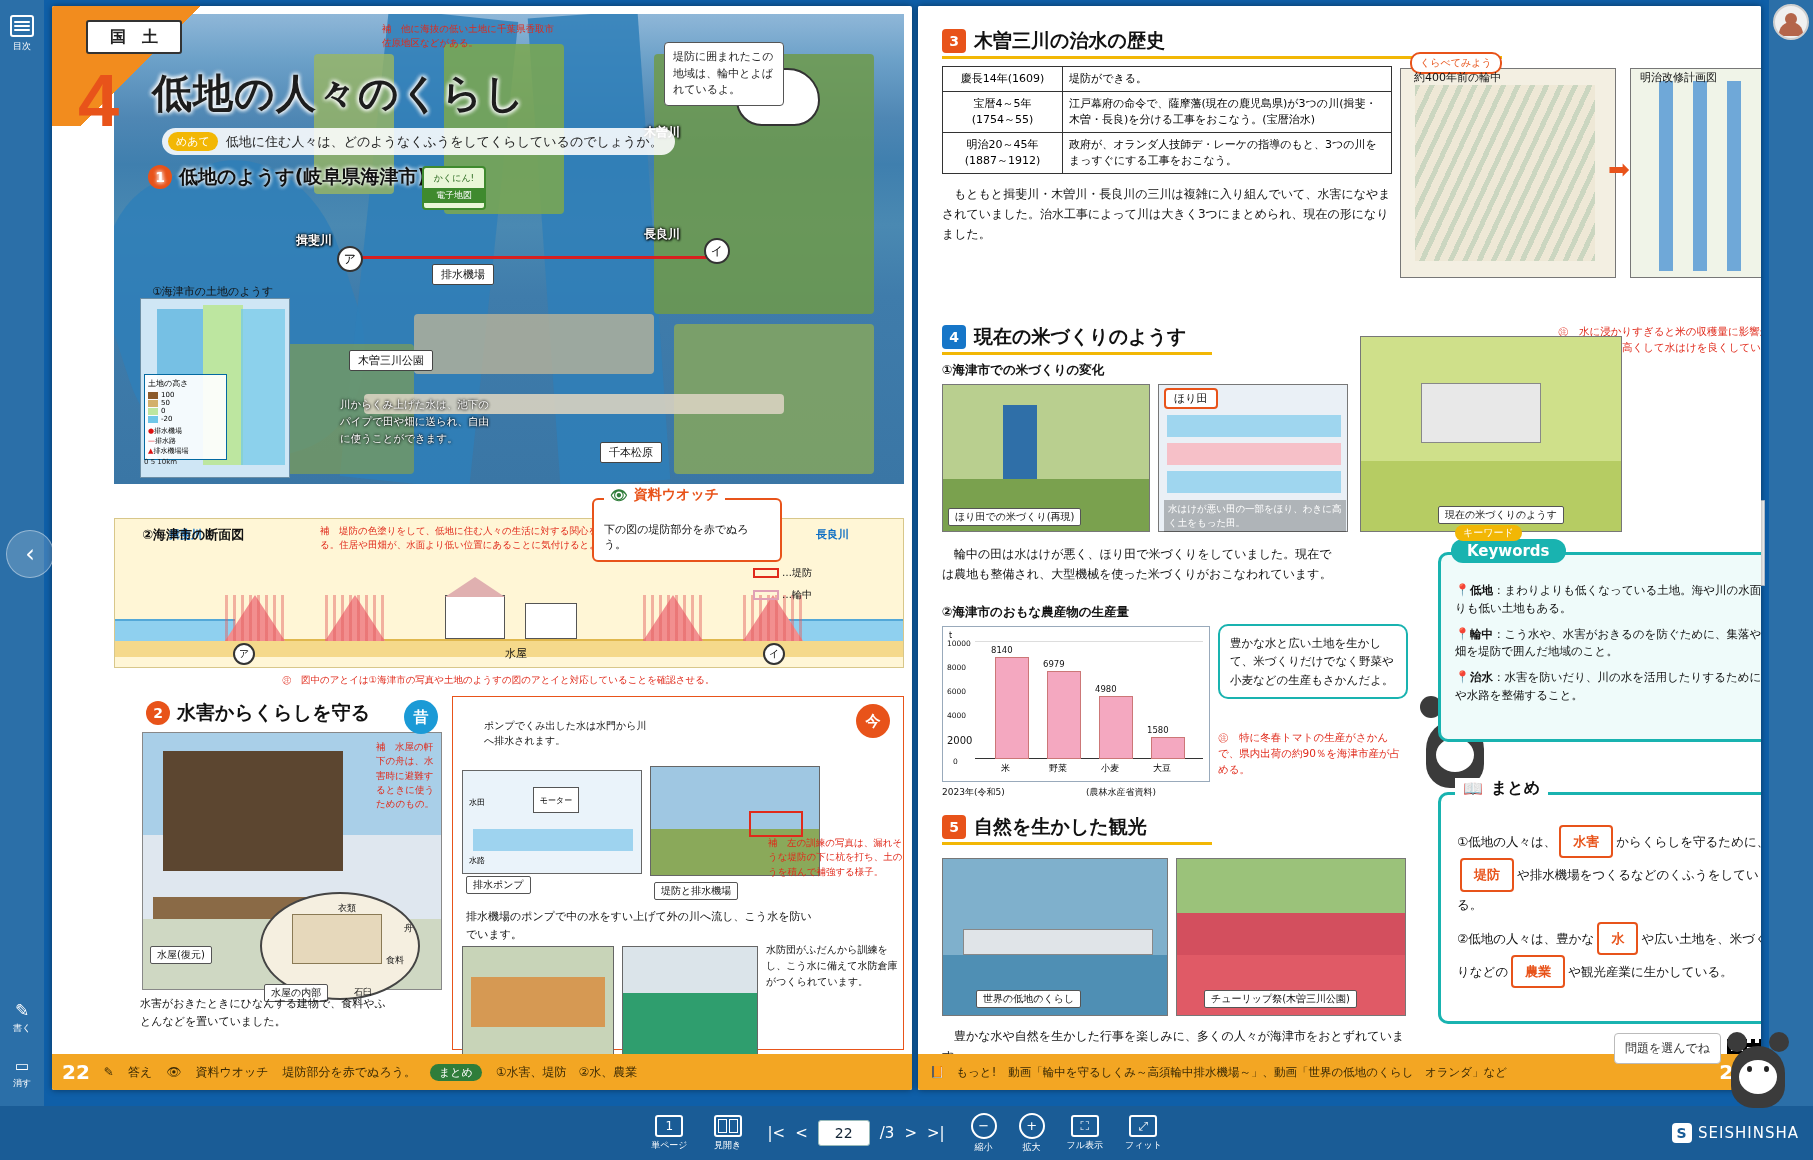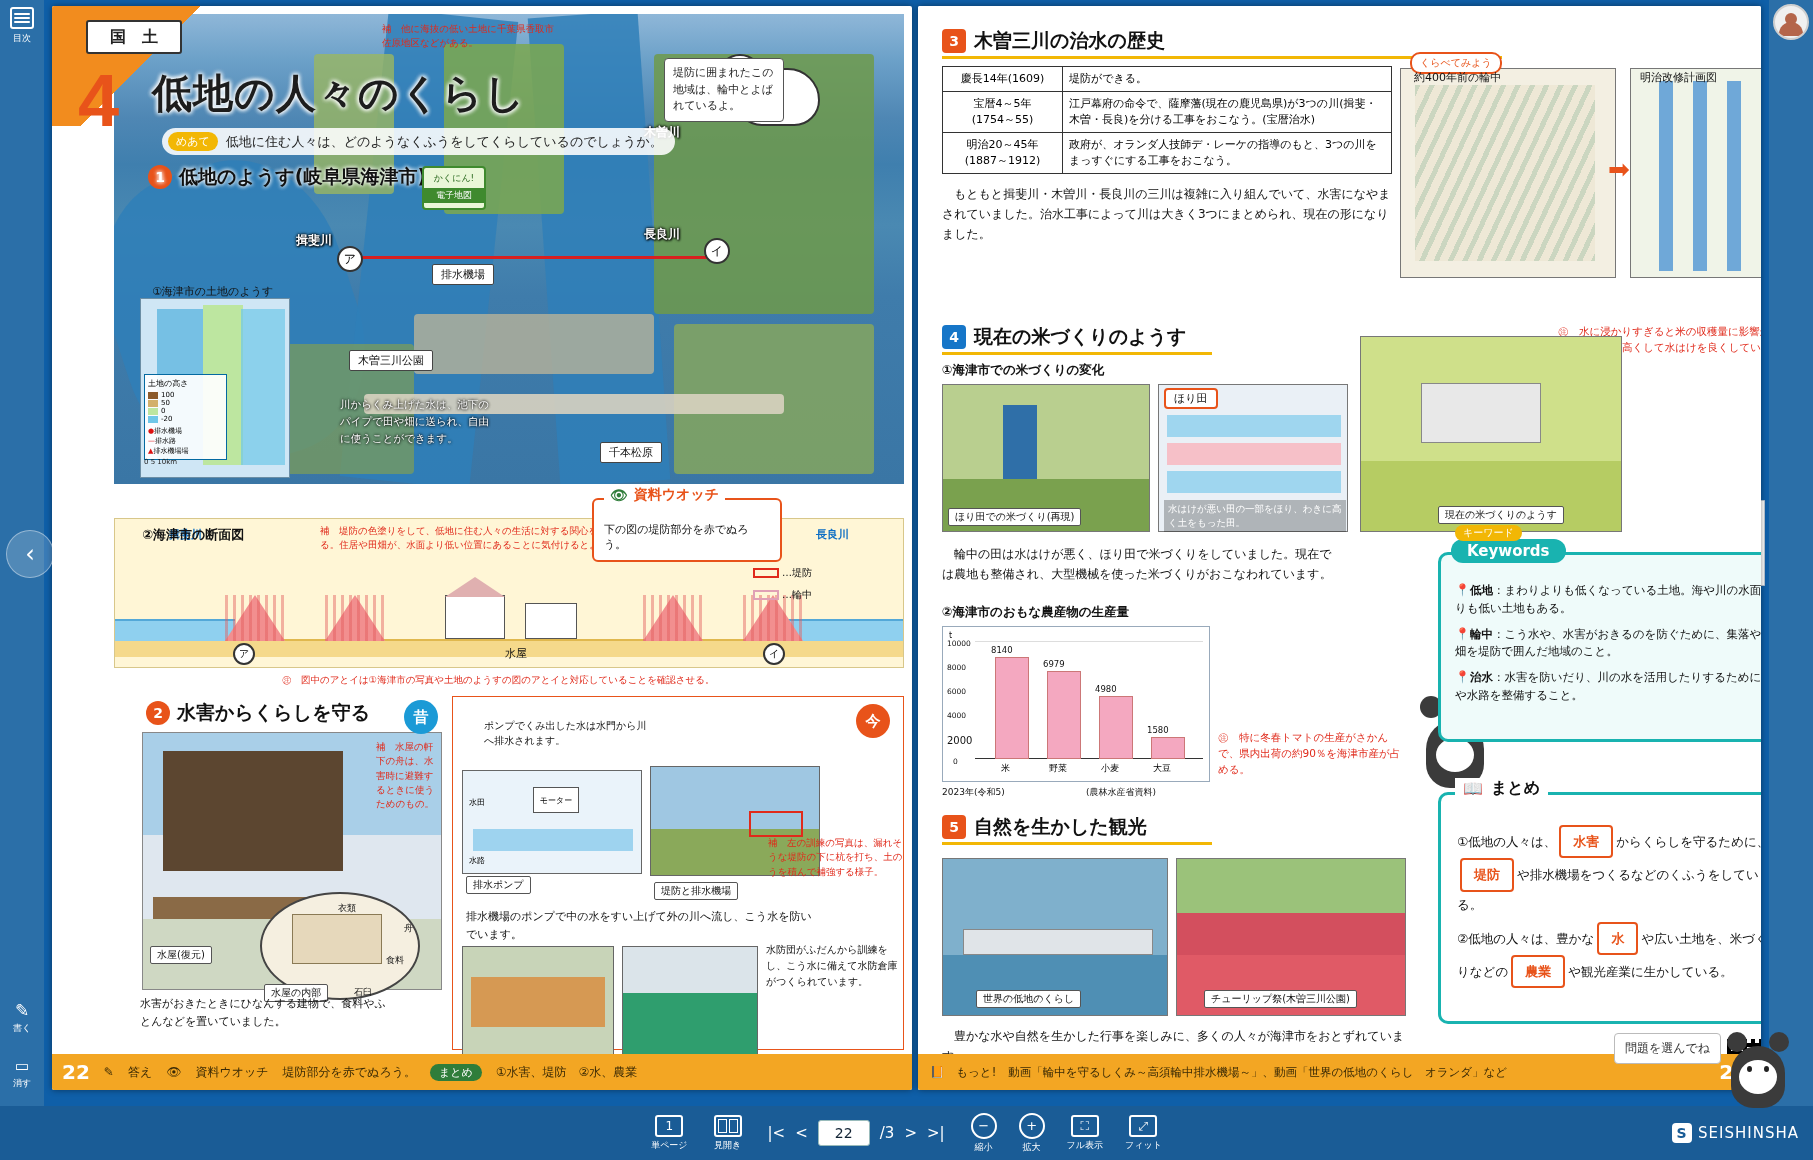--- a/index.html
+++ b/index.html
@@ -15,21 +15,21 @@
 
   
   .leftrail {
     position:absolute; left:0; top:0; bottom:0; width:44px;
     background:#2b6fa8;
     display:flex; flex-direction:column; align-items:center;
     z-index:40;
   }
   .rail-btn {
     width:44px; height:52px; display:flex; flex-direction:column;
-    align-items:center; justify-content:center; color:#fff; font-size:9px; gap:3px;
+    align-items:center; justify-content:center; color:#fff; font-size:9px; gap:3px;margin-top:8px;
   }
   .rail-ico {
     width:24px; height:22px; border:2px solid #fff; border-radius:3px;
     display:flex; flex-direction:column; justify-content:center; gap:2px; padding:2px;
   }
   .rail-ico i { display:block; height:2px; background:#fff; border-radius:1px; }
   .rail-spacer { flex:1; }
   .rail-tool {
     width:44px; height:56px; display:flex; flex-direction:column;
     align-items:center; justify-content:center; color:#fff; font-size:9px; gap:3px;
@@ -365,21 +365,21 @@
         <span>低地のようす(岐阜県海津市)</span>
       </div>
 
       <div style="position:absolute; left:370px; top:160px; width:64px; height:44px; background:#eaf7d8; border:2px solid #3f8a2e; border-radius:4px; font-size:9px; text-align:center; color:#2c6a20; padding-top:4px; z-index:7;">
         <div>かくにん!</div>
         <div style="background:#3f8a2e;color:#fff;margin-top:3px;padding:1px 0;">電子地図</div>
       </div>
 
       <div style="position:absolute; left:330px; top:16px; width:180px; font-size:9.5px; line-height:1.5; color:#e02a1b; z-index:7;">補　他に海抜の低い土地に千葉県香取市佐原地区などがある。</div>
 
-      <div class="callout" style="left:612px; top:36px; width:120px; z-index:7;margin-top:16px;">堤防に囲まれたこの地域は、輪中とよばれているよ。</div>
+      <div class="callout" style="left:612px; top:36px; width:120px; z-index:7;">堤防に囲まれたこの地域は、輪中とよばれているよ。</div>
 
       <div class="duck">
         <div class="d-body"></div>
           <div class="d-head"></div>
           <div class="d-beak"></div>
           <div class="d-eye"></div>
       </div>
 
       <div style="position:absolute;left:285px;top:240px;width:26px;height:26px;border-radius:50%;background:#fff;border:2px solid #333;display:flex;align-items:center;justify-content:center;font-size:12px;z-index:8;">ア</div>
       <div style="position:absolute;left:652px;top:232px;width:26px;height:26px;border-radius:50%;background:#fff;border:2px solid #333;display:flex;align-items:center;justify-content:center;font-size:12px;z-index:8;">イ</div>
@@ -612,20 +612,21 @@
           <div style="position:absolute;left:204px;bottom:46px;font-size:8.5px;color:#111;">1580</div>
 
           <div style="position:absolute;left:58px;bottom:6px;font-size:9px;">米</div>
           <div style="position:absolute;left:106px;bottom:6px;font-size:9px;">野菜</div>
           <div style="position:absolute;left:158px;bottom:6px;font-size:9px;">小麦</div>
           <div style="position:absolute;left:210px;bottom:6px;font-size:9px;">大豆</div>
         </div>
         <div style="position:absolute;left:24px;top:780px;font-size:9px;color:#111;">2023年(令和5)</div>
         <div style="position:absolute;left:168px;top:780px;font-size:9px;color:#111;">(農林水産省資料)</div>
 
+        <div class="speech" style="left:300px; top:618px; width:190px;">豊かな水と広い土地を生かして、米づくりだけでなく野菜や小麦などの生産もさかんだよ。</div>
         <div class="notebox" style="left:300px; top:724px; width:186px;">㊟　特に冬春トマトの生産がさかんで、県内出荷の約90％を海津市産が占める。</div>
 
         <div class="mame" style="left:500px; top:690px;">
           <div class="e l"></div>
             <div class="e r"></div>
             <div class="b"></div>
             <div class="f"></div>
         </div>
 
         <div class="rsec" style="left:24px; top:808px; width:270px;">

